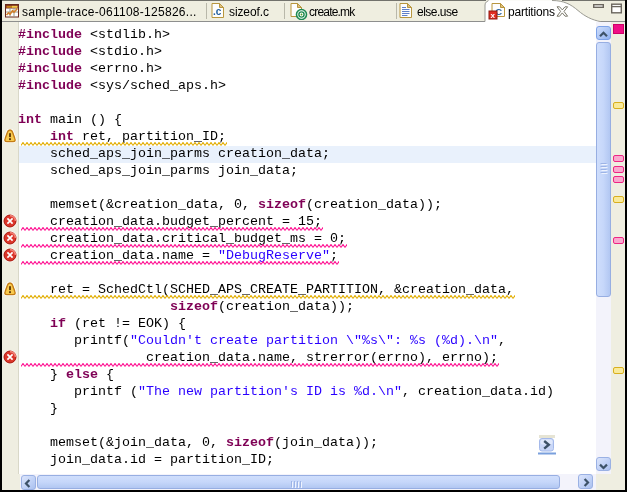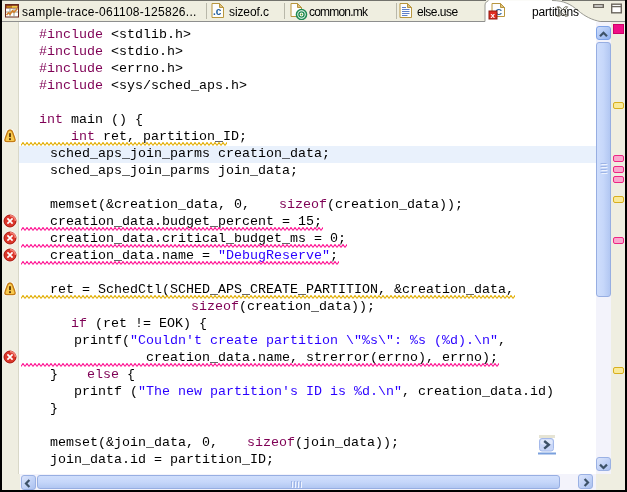--- a/index.html
+++ b/index.html
@@ -7,21 +7,21 @@
 #tabbar{position:absolute;left:2px;top:0;width:623px;height:22px;background:#efeee0;}
 .tabsep{position:absolute;top:3px;width:1px;height:16px;background:#b9b8aa;}
 .tlab{position:absolute;top:5px;font-size:12px;color:#000;white-space:nowrap;}
 .ticon{position:absolute;top:3px;}
 #acttab{position:absolute;left:0;top:0;width:623px;height:22px;}
 #gutter{position:absolute;left:2px;top:22px;width:16px;height:452px;background:#efeee1;border-right:1px solid #d9d8c8;}
 #editor{position:absolute;left:19px;top:22px;width:577px;height:452px;background:#fff;}
 #curline{position:absolute;left:0px;top:124px;width:577px;height:17px;background:#e9f1fc;}
 #code{position:absolute;left:-1px;top:4px;margin:0;font-family:"Liberation Mono",monospace;
   font-size:13.3333px;line-height:17px;color:#000;}
-.k{color:#7f0055;font-weight:normal;margin-left:21px;}
+.k{color:#7f0055;font-weight:bold;}
 .s{color:#2a00ff;}
 .sq{position:absolute;}
 .gico{position:absolute;left:3px;}
 #vscroll{position:absolute;left:596px;top:22px;width:15px;height:452px;background:#f3f3fb;}
 #ruler{position:absolute;left:611px;top:22px;width:14px;height:468px;background:#efeee1;}
 .mark{position:absolute;left:2px;width:9px;height:5px;border-radius:2px;}
 .my{border:1px solid #d9af1e;background:#f9ea9a;}
 .mp{border:1px solid #ee2585;background:#f9a8ce;}
 #hscroll{position:absolute;left:2px;top:474px;width:623px;height:16px;background:#efeee1;}
 #hstrack{position:absolute;left:18px;top:0;width:576px;height:16px;background:#f3f3fb;}
@@ -66,21 +66,21 @@
     <div class="tlab" style="left:229px;letter-spacing:-0.1px">sizeof.c</div>
     <div class="tabsep" style="left:284px"></div>
 
     <svg class="ticon" style="left:290px;top:3px" width="18" height="17" viewBox="0 0 18 17">
       <path d="M1,0.5 H7.5 L11.5,4.5 V13.5 H1 Z" fill="#fdfdfd" stroke="#b8963e"></path>
       <path d="M7.5,0.5 L7.5,4.5 L11.5,4.5 Z" fill="#e0c080" stroke="#b8963e"></path>
       <circle cx="11.5" cy="11.5" r="5" fill="#fff" stroke="#1e8a52" stroke-width="1.6"></circle>
       <circle cx="11.5" cy="11.5" r="2.6" fill="none" stroke="#1e8a52" stroke-width="1.4"></circle>
       <circle cx="11.5" cy="11.5" r="0.9" fill="#4a9a20"></circle>
     </svg>
-    <div class="tlab" style="left:309px;letter-spacing:-0.8px">common.mk</div>
+    <div class="tlab" style="left:309px;letter-spacing:-0.8px">create.mk</div>
     <div class="tabsep" style="left:396px"></div>
 
     <svg class="ticon" style="left:399px;top:3px" width="13" height="15" viewBox="0 0 13 15">
       <path d="M1,0.5 H8.5 L12.5,4.5 V14.5 H1 Z" fill="#fdfdfd" stroke="#b8963e"></path>
       <path d="M8.5,0.5 L8.5,4.5 L12.5,4.5 Z" fill="#e0c080" stroke="#b8963e"></path>
       <g stroke="#6080c8" stroke-width="1">
         <line x1="3" y1="4.5" x2="7" y2="4.5"></line>
         <line x1="3" y1="6.5" x2="10.5" y2="6.5"></line>
         <line x1="3" y1="8.5" x2="10.5" y2="8.5"></line>
         <line x1="3" y1="10.5" x2="10.5" y2="10.5"></line>
@@ -89,21 +89,21 @@
     </svg>
     <div class="tlab" style="left:417px;letter-spacing:-0.5px">else.use</div>
 
     <svg class="ticon" style="left:488px;top:3px" width="18" height="17" viewBox="0 0 18 17">
       <path d="M4,0.5 H12.5 L16.5,4.5 V13.5 H4 Z" fill="#fdfdfd" stroke="#b8963e"></path>
       <path d="M12.5,0.5 L12.5,4.5 L16.5,4.5 Z" fill="#e0c080" stroke="#b8963e"></path>
       <text x="7.2" y="11.5" font-family="Liberation Sans" font-size="9.5" font-weight="bold" fill="#1f5e9e">C</text>
       <rect x="1" y="8" width="8" height="8" fill="#e02e22" stroke="#8e1a10"></rect>
       <text x="2.5" y="14.8" font-family="Liberation Sans" font-size="8" font-weight="bold" fill="#fff">x</text>
     </svg>
-    <div class="tlab" style="left:532px;letter-spacing:-0.2px">partitions</div>
+    <div class="tlab" style="left:508px;letter-spacing:-0.2px">partitions</div>
     <svg class="ticon" style="left:556px;top:6px" width="13" height="12" viewBox="0 0 13 12">
       <path d="M1,0.8 H3.6 L6.3,3.9 L9,0.8 H11.6 L8,5.4 L11.6,10.2 H9 L6.3,6.9 L3.6,10.2 H1 L4.6,5.4 Z" fill="none" stroke="#7b796c" stroke-width="1"></path>
     </svg>
 
     <svg class="ticon" style="left:592px;top:0px" width="33" height="14" viewBox="0 0 33 14">
       <rect x="1.7" y="4.7" width="9.6" height="2.6" fill="#fff" stroke="#6b665e" stroke-width="1.4"></rect>
       <rect x="19.7" y="4.2" width="9.6" height="8.6" fill="#fff" stroke="#6b665e" stroke-width="1.4"></rect>
       <line x1="20" y1="6.6" x2="29" y2="6.6" stroke="#6b665e" stroke-width="1.3"></line>
     </svg>
   </div>

